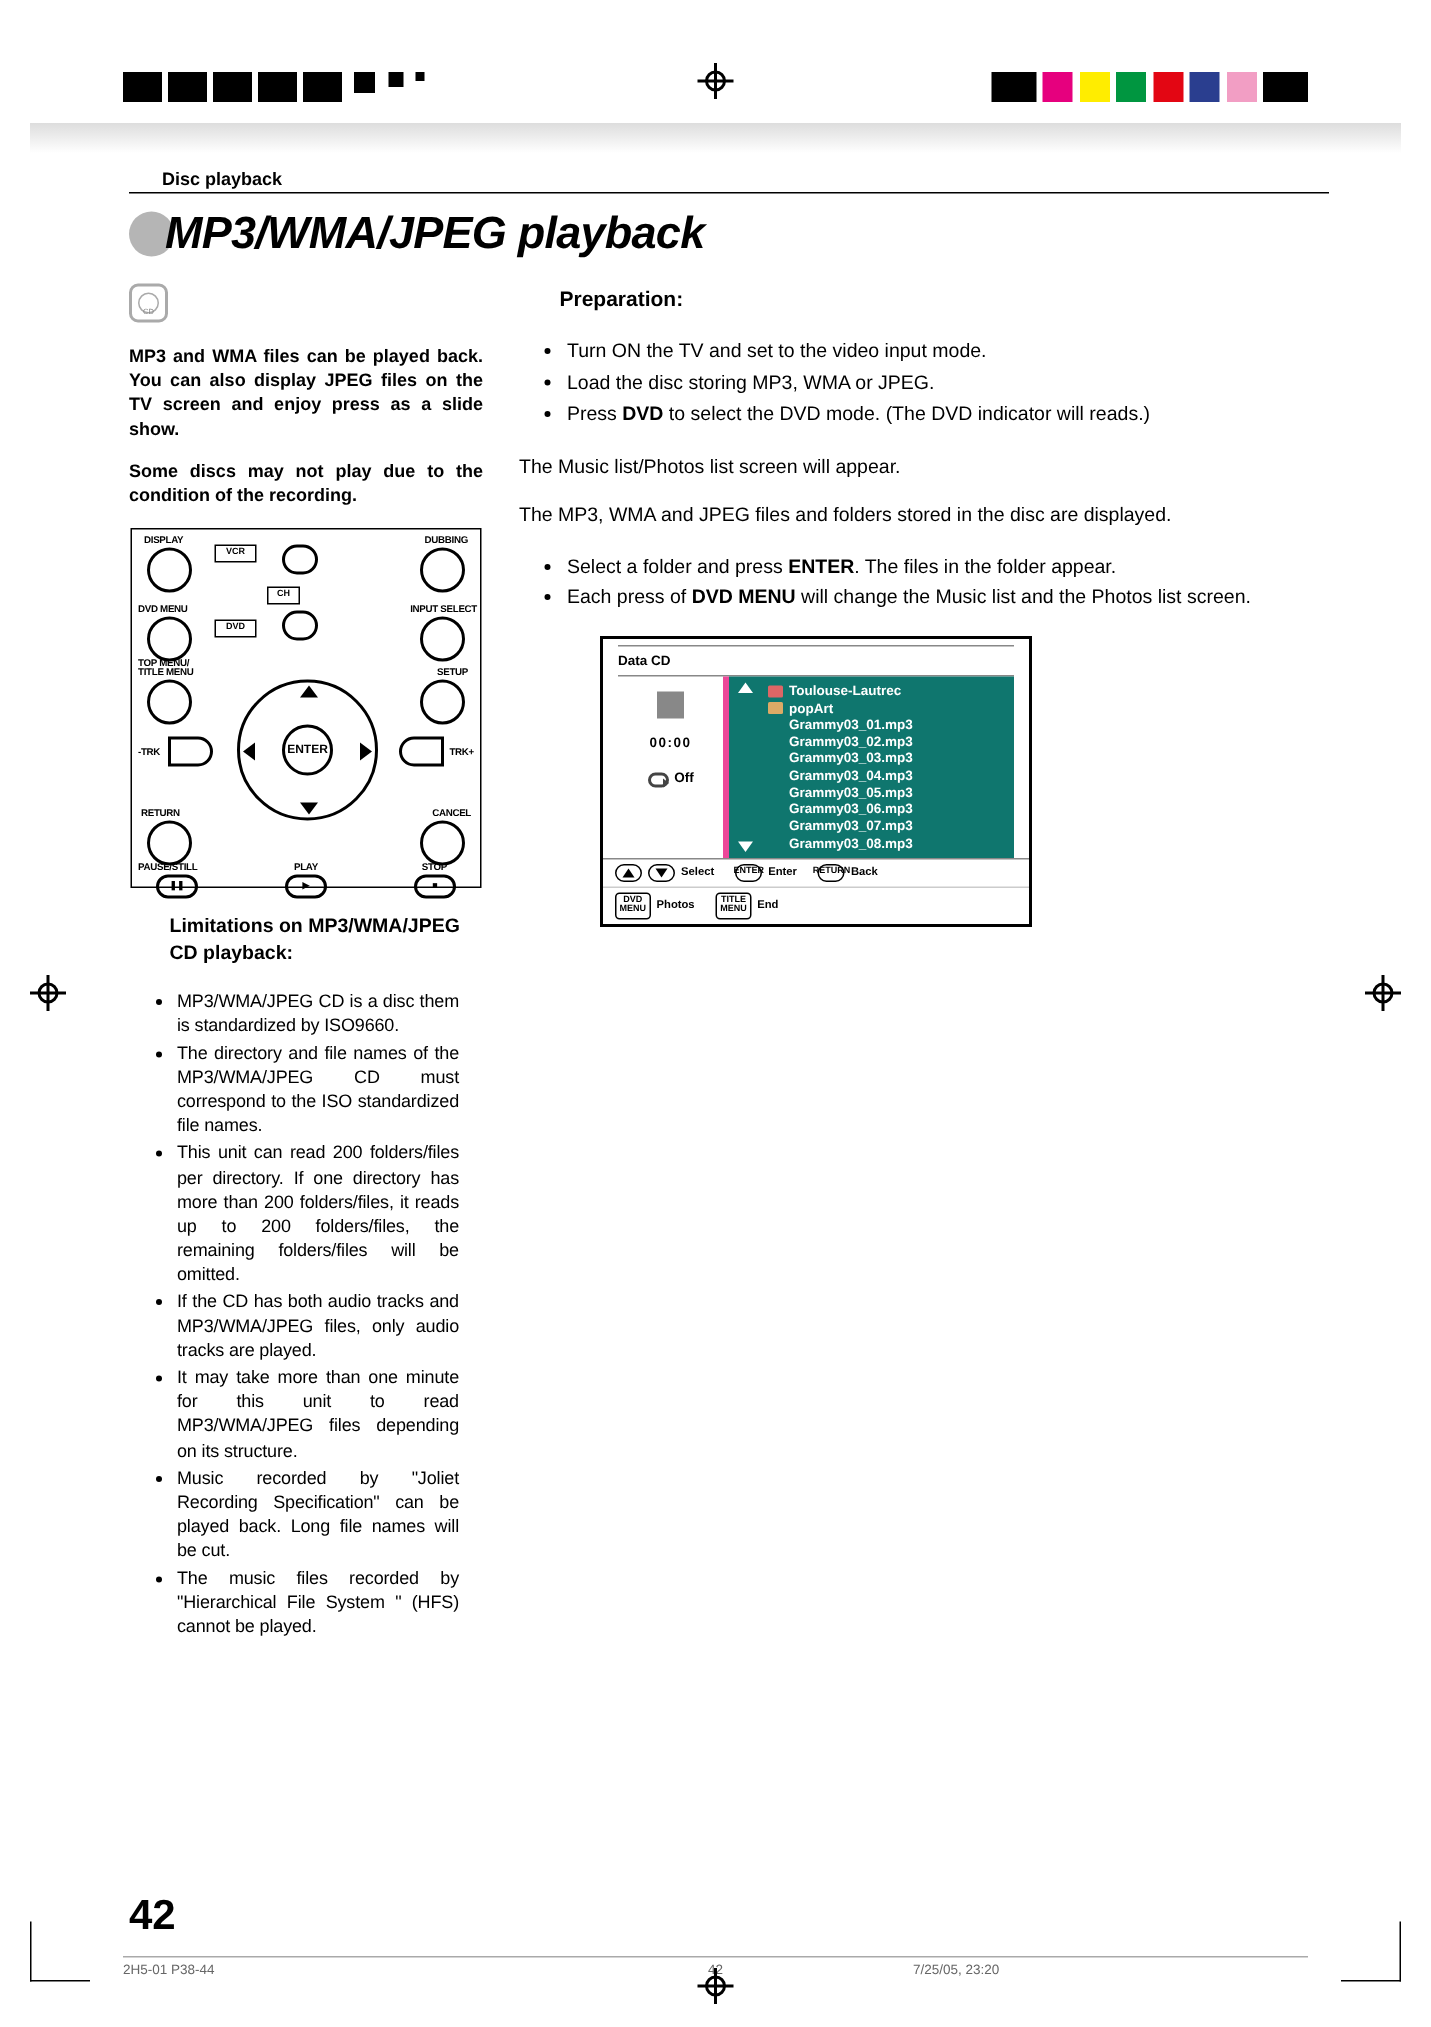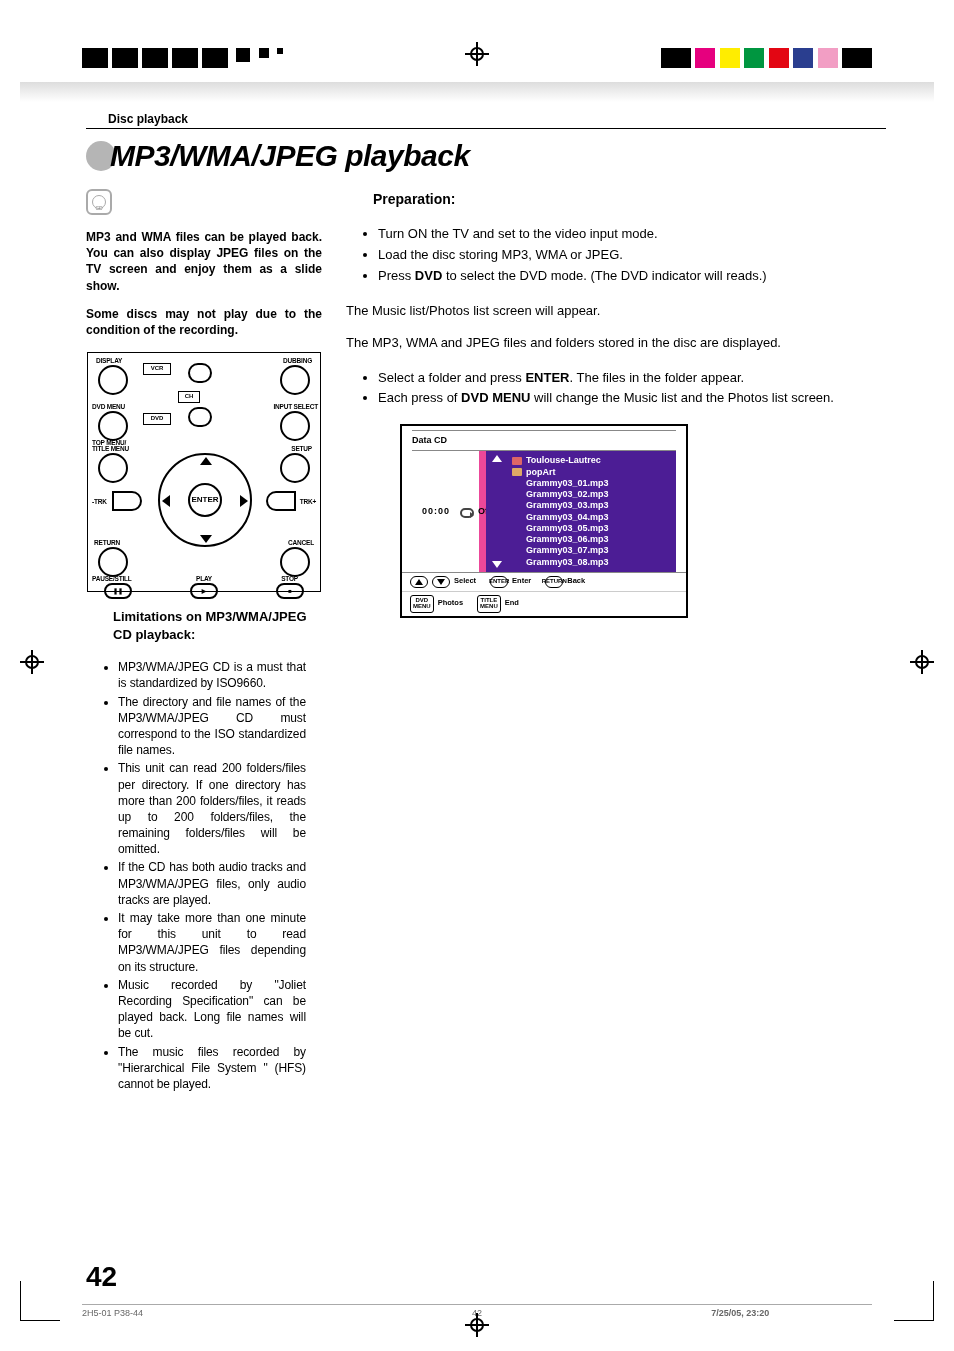--- a/index.html
+++ b/index.html
@@ -60,48 +60,48 @@
 
   .right-col .sub-h { font-size: 14px; }
   .instr li { margin-bottom: 2px; }
 
   
   .osd-wrap { width: 288px; margin: 14px 0 0 54px; border: 2px solid #000; font-family: Arial, sans-serif; }
   .osd-top { padding: 4px 10px 0; }
   .osd-title { font-size: 10px; font-weight: bold; padding: 4px 0; }
   .osd-sub { font-size: 9px; font-weight: bold; border-top:1px solid #888; border-bottom:1px solid #888; padding: 3px 0; }
   .osd-body { display:flex; }
-  .osd-left { width: 74px; border-right:7px solid #ec4899; display:flex; flex-direction:row; align-items:center; padding:10px 0; gap:10px; }
+  .osd-left { width: 74px; border-right:4px solid #ec4899; display:flex; flex-direction:column; align-items:center; padding:10px 0; gap:10px; }
   .osd-left .stop-ic { width:18px; height:18px; background:#888; }
   .osd-left .time { font-size:9px; font-weight:bold; letter-spacing:1px; }
   .osd-left .off { font-size:9px; font-weight:bold; display:flex; align-items:flex-end; gap:4px; }
   .loop-ic { width:14px; height:10px; border:2px solid #444; border-radius:6px; position:relative; }
   .loop-ic::after{content:""; position:absolute; right:-2px; top:2px; width:0;height:0; border-top:3px solid transparent; border-bottom:3px solid transparent; border-left:4px solid #444;}
-  .osd-right { flex:1; background:#4c1d95; color:#fff; font-size:9px; font-weight:bold; padding: 4px 6px; position:relative; }
+  .osd-right { flex:1; background:#0f766e; color:#fff; font-size:9px; font-weight:bold; padding: 4px 6px; position:relative; }
   .osd-right .arrow-up, .osd-right .arrow-down { position:absolute; left:6px; width:0; height:0; border-left:5px solid transparent; border-right:5px solid transparent; }
   .osd-right .arrow-up { top:4px; border-bottom:7px solid #fff; }
   .osd-right .arrow-down { bottom:4px; border-top:7px solid #fff; }
   .osd-list { margin-left: 20px; line-height:1.25; }
   .osd-list .f1 { display:flex; align-items:center; gap:4px; }
   .fold-ic { width:10px; height:8px; background:#d66; border-radius:1px; display:inline-block; }
   .fold-ic2 { width:10px; height:8px; background:#da6; border-radius:1px; display:inline-block; }
   .osd-list .indent { margin-left: 14px; }
   .osd-footer { border-top:1px solid #888; font-size:7.5px; font-weight:bold; }
   .osd-footer-row { display:flex; align-items:center; padding:3px 8px; gap:4px; border-top:1px solid #ccc; }
   .osd-footer-row:first-child{border-top:none;}
   .key { border:1px solid #000; border-radius:3px; padding:0 2px; font-size:6px; display:inline-flex; align-items:center; justify-content:center; min-width:18px; height:12px; line-height:1; }
   .key-round { width:18px; height:12px; border:1px solid #000; border-radius:6px; font-size:6px; display:inline-flex; align-items:center; justify-content:center; }
   .flab { font-size:7.5px; margin-right:10px; }
   .tri-sm { width:0;height:0;border-left:4px solid transparent;border-right:4px solid transparent; display:inline-block;}
   .tri-u{border-bottom:6px solid #000;}
   .tri-d{border-top:6px solid #000;}
 
   .page-num { position:absolute; left:86px; bottom:58px; font-size:28px; font-weight:bold; }
   .foot { position:absolute; left:82px; right:82px; bottom:33px; border-top:1px solid #aaa; font-size:9px; color:#666; padding-top:3px; display:flex; }
-  .foot .a{flex:1;} .foot .b{flex:1; text-align:center;} .foot .c{flex:1; text-align:center;font-weight:bold;}
+  .foot .a{flex:1;} .foot .b{flex:1; text-align:center;} .foot .c{flex:1; text-align:left;}
 
   .reg-mark { width:24px; height:24px; position:relative; display:inline-block; }
   .reg-mark::before, .reg-mark::after { content:""; position:absolute; background:#000; }
   .reg-mark::before { left:11px; top:0; width:2px; height:24px; }
   .reg-mark::after { top:11px; left:0; height:2px; width:24px; }
   .reg-mark .c { position:absolute; left:5px; top:5px; width:14px; height:14px; border:2px solid #000; border-radius:50%; }
   .reg-bot { position:absolute; left:50%; bottom:10px; transform:translateX(-50%); }
 </style>
 </head>
 <body>
@@ -142,21 +142,21 @@
       <div class="title">MP3/WMA/JPEG playback</div>
     </div>
 
     <div class="columns">
 
       <div class="left-col">
         <div class="cd-badge">
             <span>CD</span>
           </div>
 
-        <p class="intro">MP3 and WMA files can be played back. You can also display JPEG files on the TV screen and enjoy them as a slide show.</p>
+        <p class="intro">MP3 and WMA files can be played back. You can also display JPEG files on the TV screen and enjoy press as a slide show.</p>
         <p class="intro">Some discs may not play due to the condition of the recording.</p>
 
         <div class="remote">
           <span class="rlbl" style="left:8px; top:4px;">DISPLAY</span>
           <div class="rbtn" style="left:10px; top:12px;"></div>
           <span class="rlbl" style="right:8px; top:4px;">DUBBING</span>
           <div class="rbtn" style="right:10px; top:12px;"></div>
 
           <div class="rbox" style="left:55px; top:10px; width:28px; height:12px;">VCR</div>
           <div class="rbtn" style="left:100px; top:10px; width:24px; height:20px; border-radius:10px;"></div>
@@ -196,21 +196,21 @@
           <span class="rlbl" style="left:4px; top:222px;">PAUSE/STILL</span>
           <div class="small-pill" style="left:16px; top:230px;">❚❚</div>
           <span class="rlbl" style="left:108px; top:222px;">PLAY</span>
           <div class="small-pill" style="left:102px; top:230px;">▶</div>
           <span class="rlbl" style="right:22px; top:222px;">STOP</span>
           <div class="small-pill" style="right:16px; top:230px;">■</div>
         </div>
 
         <div class="sub-h">Limitations on MP3/WMA/JPEG CD playback:</div>
         <ul class="bullets bullets-tight">
-          <li>MP3/WMA/JPEG CD is a must that is standardized by ISO9660.</li>
+          <li>MP3/WMA/JPEG CD is a disc them is standardized by ISO9660.</li>
           <li>The directory and file names of the MP3/WMA/JPEG CD must correspond to the ISO standardized file names.</li>
           <li>This unit can read 200 folders/files per directory. If one directory has more than 200 folders/files, it reads up to 200 folders/files, the remaining folders/files will be omitted.</li>
           <li>If the CD has both audio tracks and MP3/WMA/JPEG files, only audio tracks are played.</li>
           <li>It may take more than one minute for this unit to read MP3/WMA/JPEG files depending on its structure.</li>
           <li>Music recorded by "Joliet Recording Specification" can be played back. Long file names will be cut.</li>
           <li>The music files recorded by "Hierarchical File System " (HFS) cannot be played.</li>
         </ul>
       </div>
 
       <div class="right-col">

